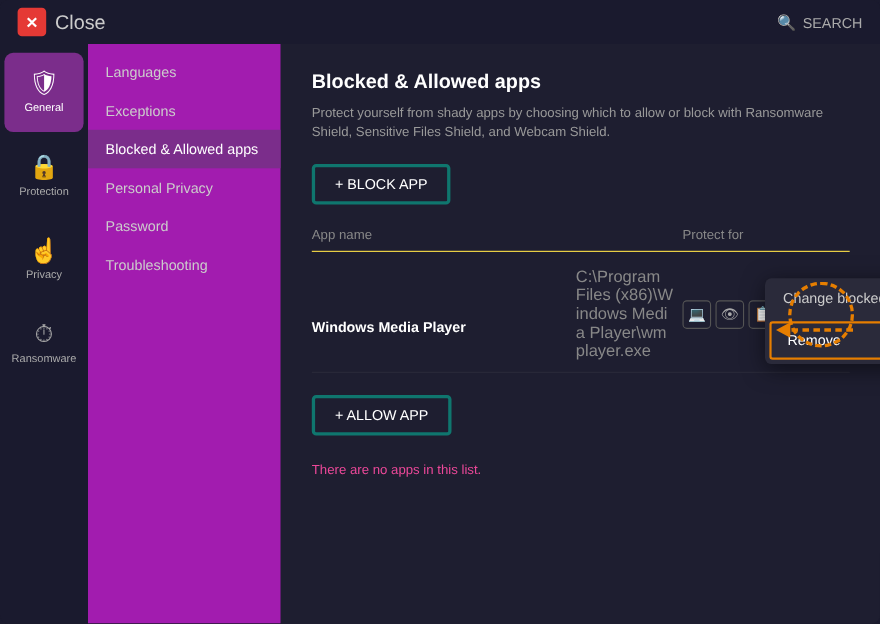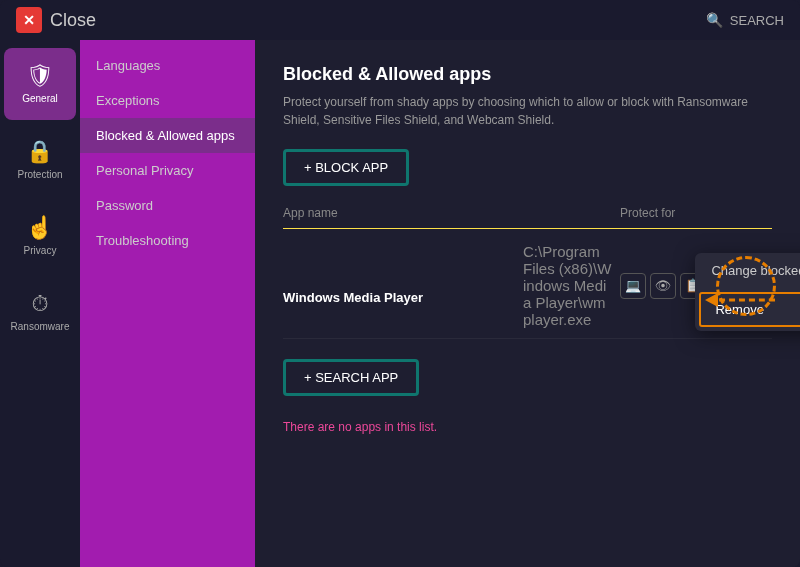--- a/index.html
+++ b/index.html
@@ -373,21 +373,21 @@
 
           <div class="dropdown-popup">
             <div class="dropdown-item">Change blocked features</div>
             <div class="dropdown-item highlighted">Remove</div>
           </div>
         </div>
       </div>
 
       
       <div class="section-spacing">
-        <button class="block-btn">+ SEARCH APP</button>
+        <button class="block-btn">+ ALLOW APP</button>
         <p class="no-apps-text">There are no apps in this list.</p>
       </div>
 
       
       <div class="circle-overlay"></div>
 
       
       <svg class="arrow-svg" width="160" height="80" viewBox="0 0 160 80">
 
         <path d="M 155 40 C 130 40, 110 40, 85 40" stroke="#e67e00" stroke-width="3" fill="none" stroke-dasharray="6,4"></path>

